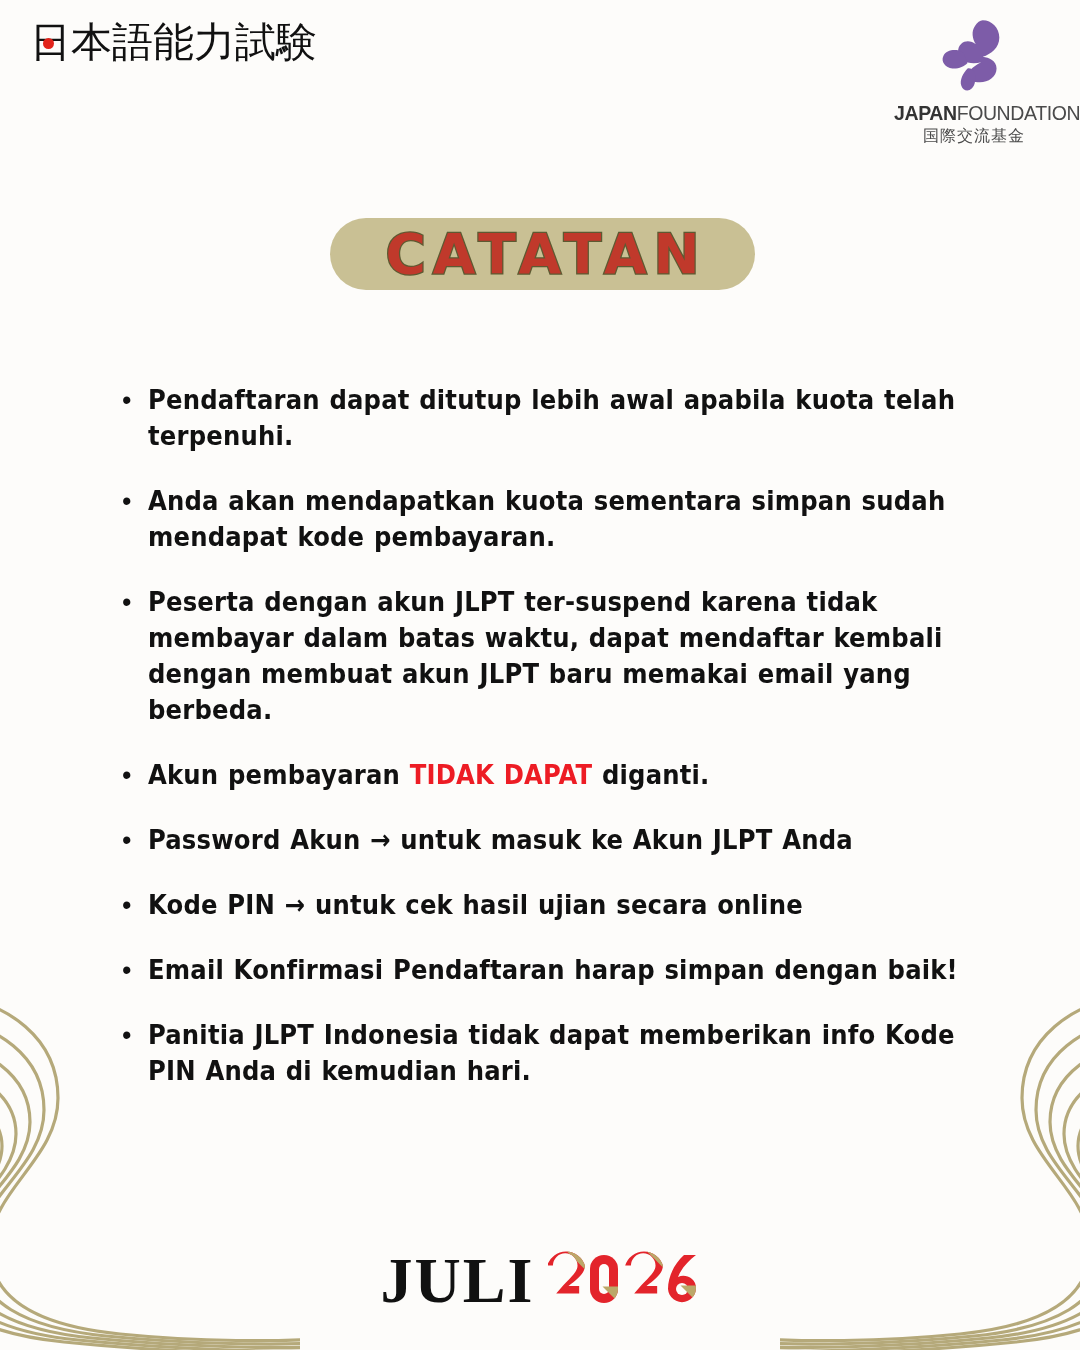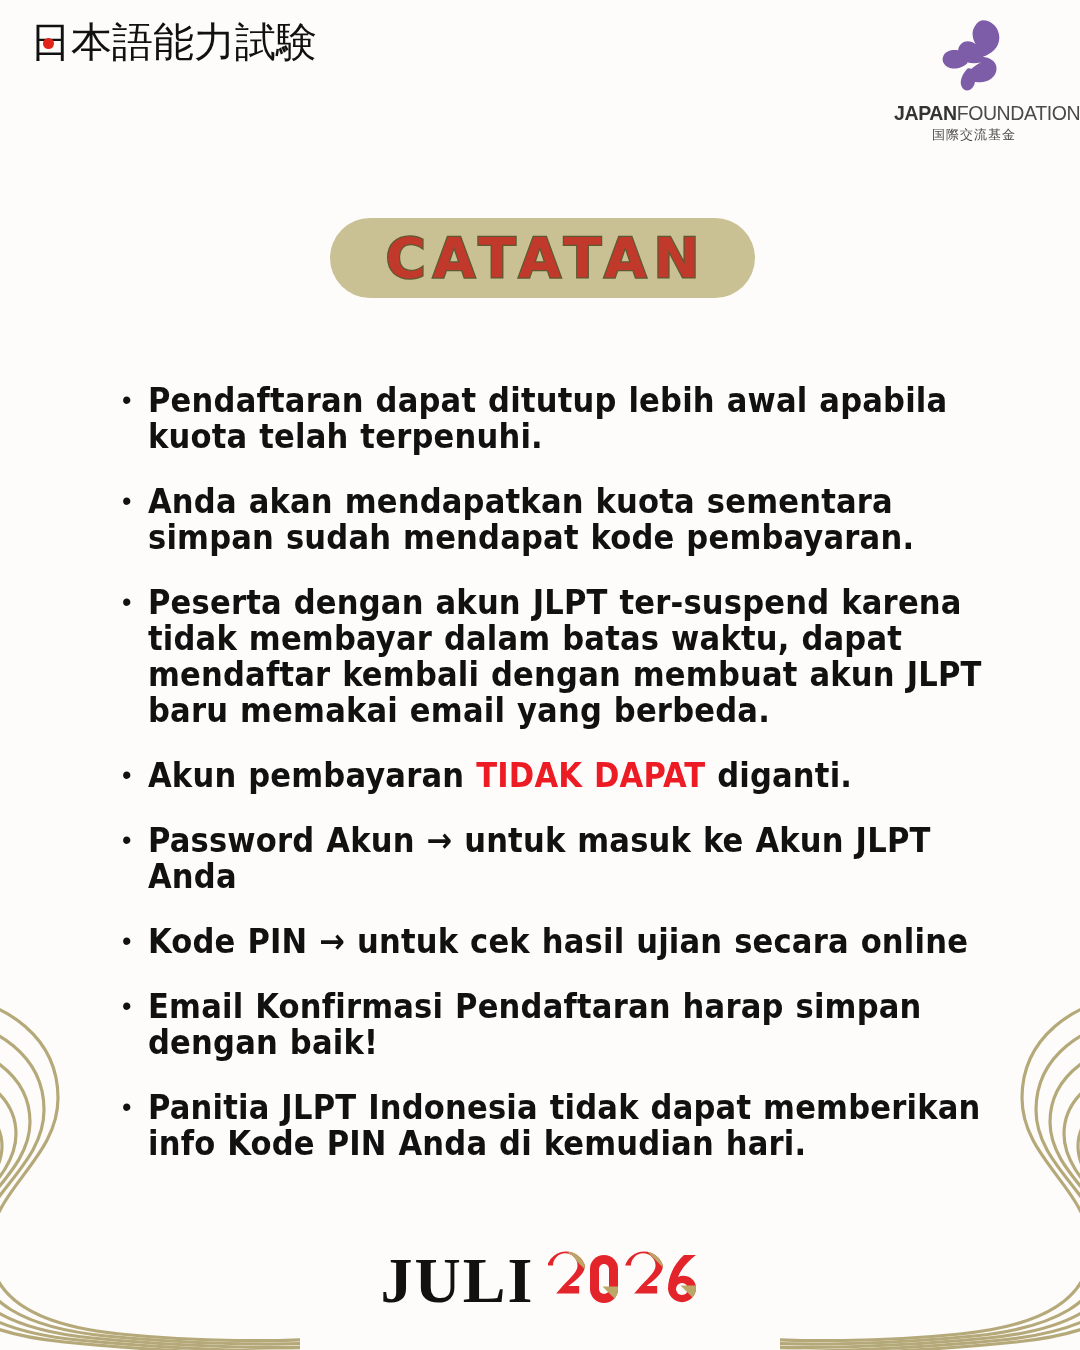--- a/index.html
+++ b/index.html
@@ -116,33 +116,33 @@
     font-family: "Liberation Sans", sans-serif;
     font-size: 19.5px;
     color: #4a4a4a;
     letter-spacing: -0.4px;
     margin-top: 10px;
     white-space: nowrap;
   }
   .jf-wordmark b { font-weight: 700; color: #333; }
   .jf-cjk {
     font-family: "DejaVu Sans", sans-serif;
-    font-size: 13px;
+    font-size: 16px;
     color: #4a4a4a;
     letter-spacing: 1px;
     margin-top: 1px;
   }
 
   
   .title-badge {
     position: absolute;
     left: 330px;
     top: 218px;
     width: 425px;
-    height: 80px;
+    height: 72px;
     background: #c9c094;
     border-radius: 50px;
     display: flex;
     align-items: center;
     justify-content: center;
   }
   .title-text {
     font-family: "DejaVu Sans", sans-serif;
     font-size: 55px;
     font-weight: 700;
@@ -170,21 +170,21 @@
     flex: 0 0 auto;
     width: 26px;
     font-size: 27px;
     line-height: 36px;
     color: #111111;
     text-align: left;
   }
   .note-text {
     flex: 1 1 auto;
     font-family: "DejaVu Sans Condensed", "DejaVu Sans", sans-serif;
-    font-size: 34px;
+    font-size: 27px;
     font-weight: 600;
     line-height: 36px;
     letter-spacing: 0.2px;
     color: #111111;
     word-spacing: 1px;
   }
   .note-text .hl-red {
     color: #ed1c24;
     font-weight: 600;
     margin-top: 32px;

